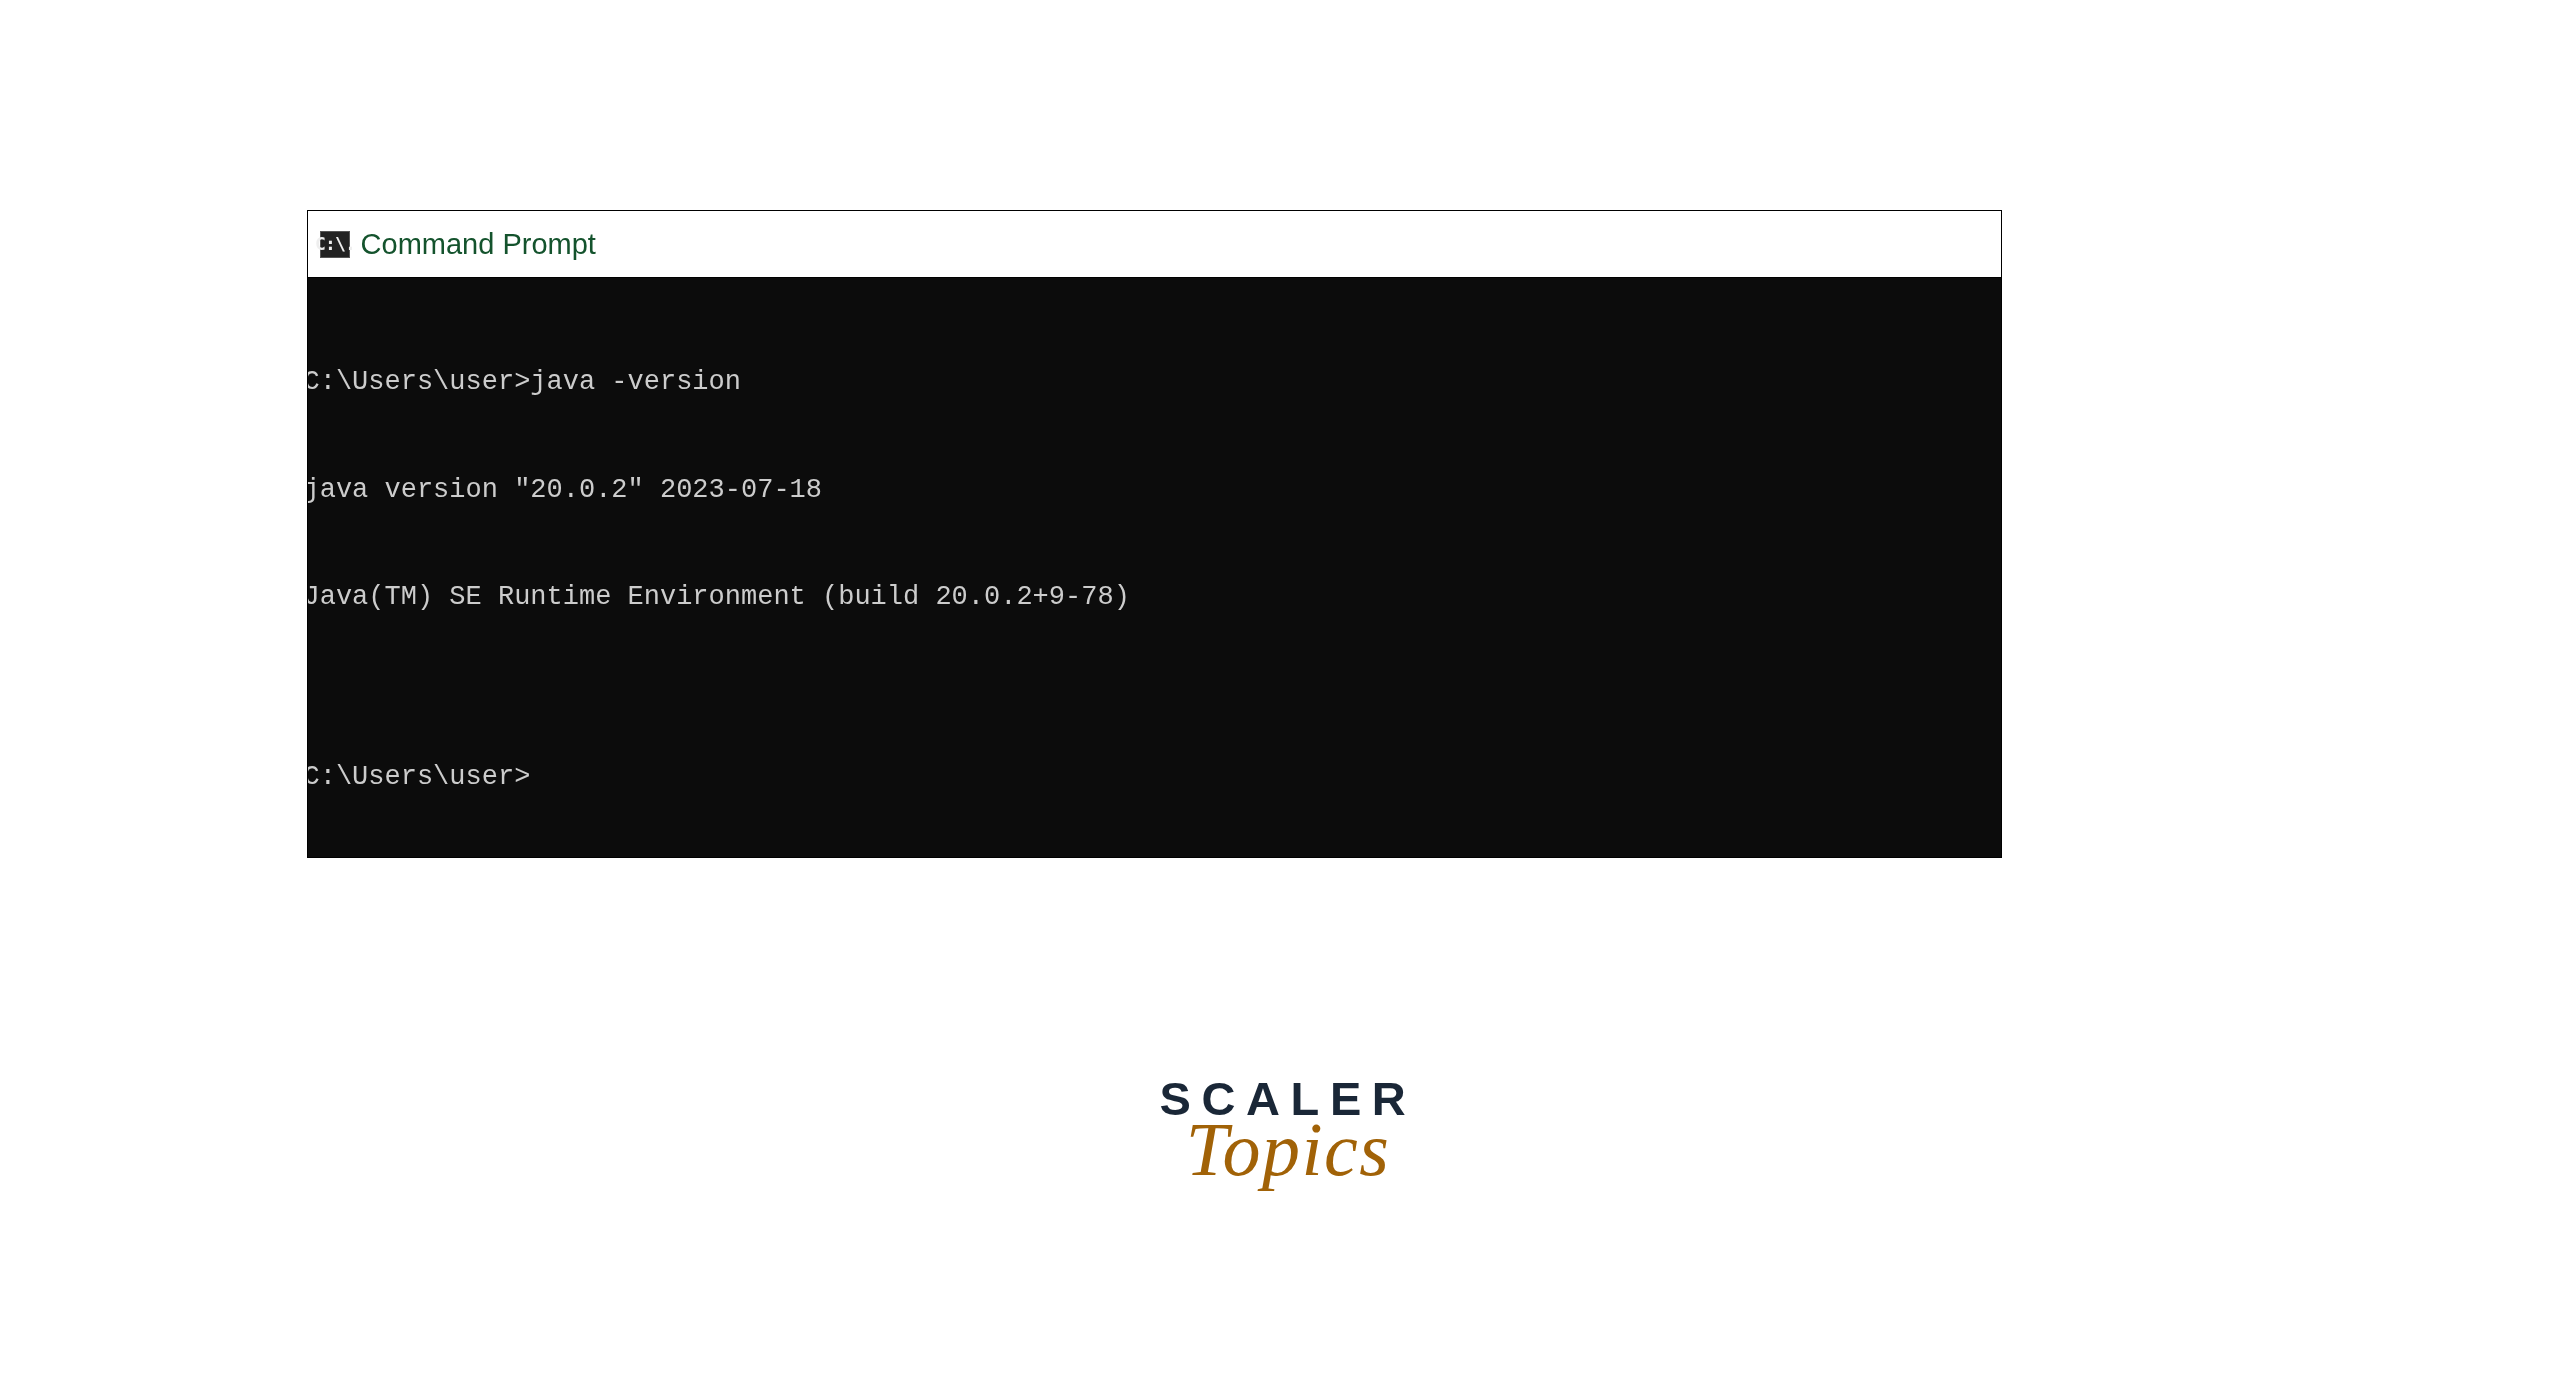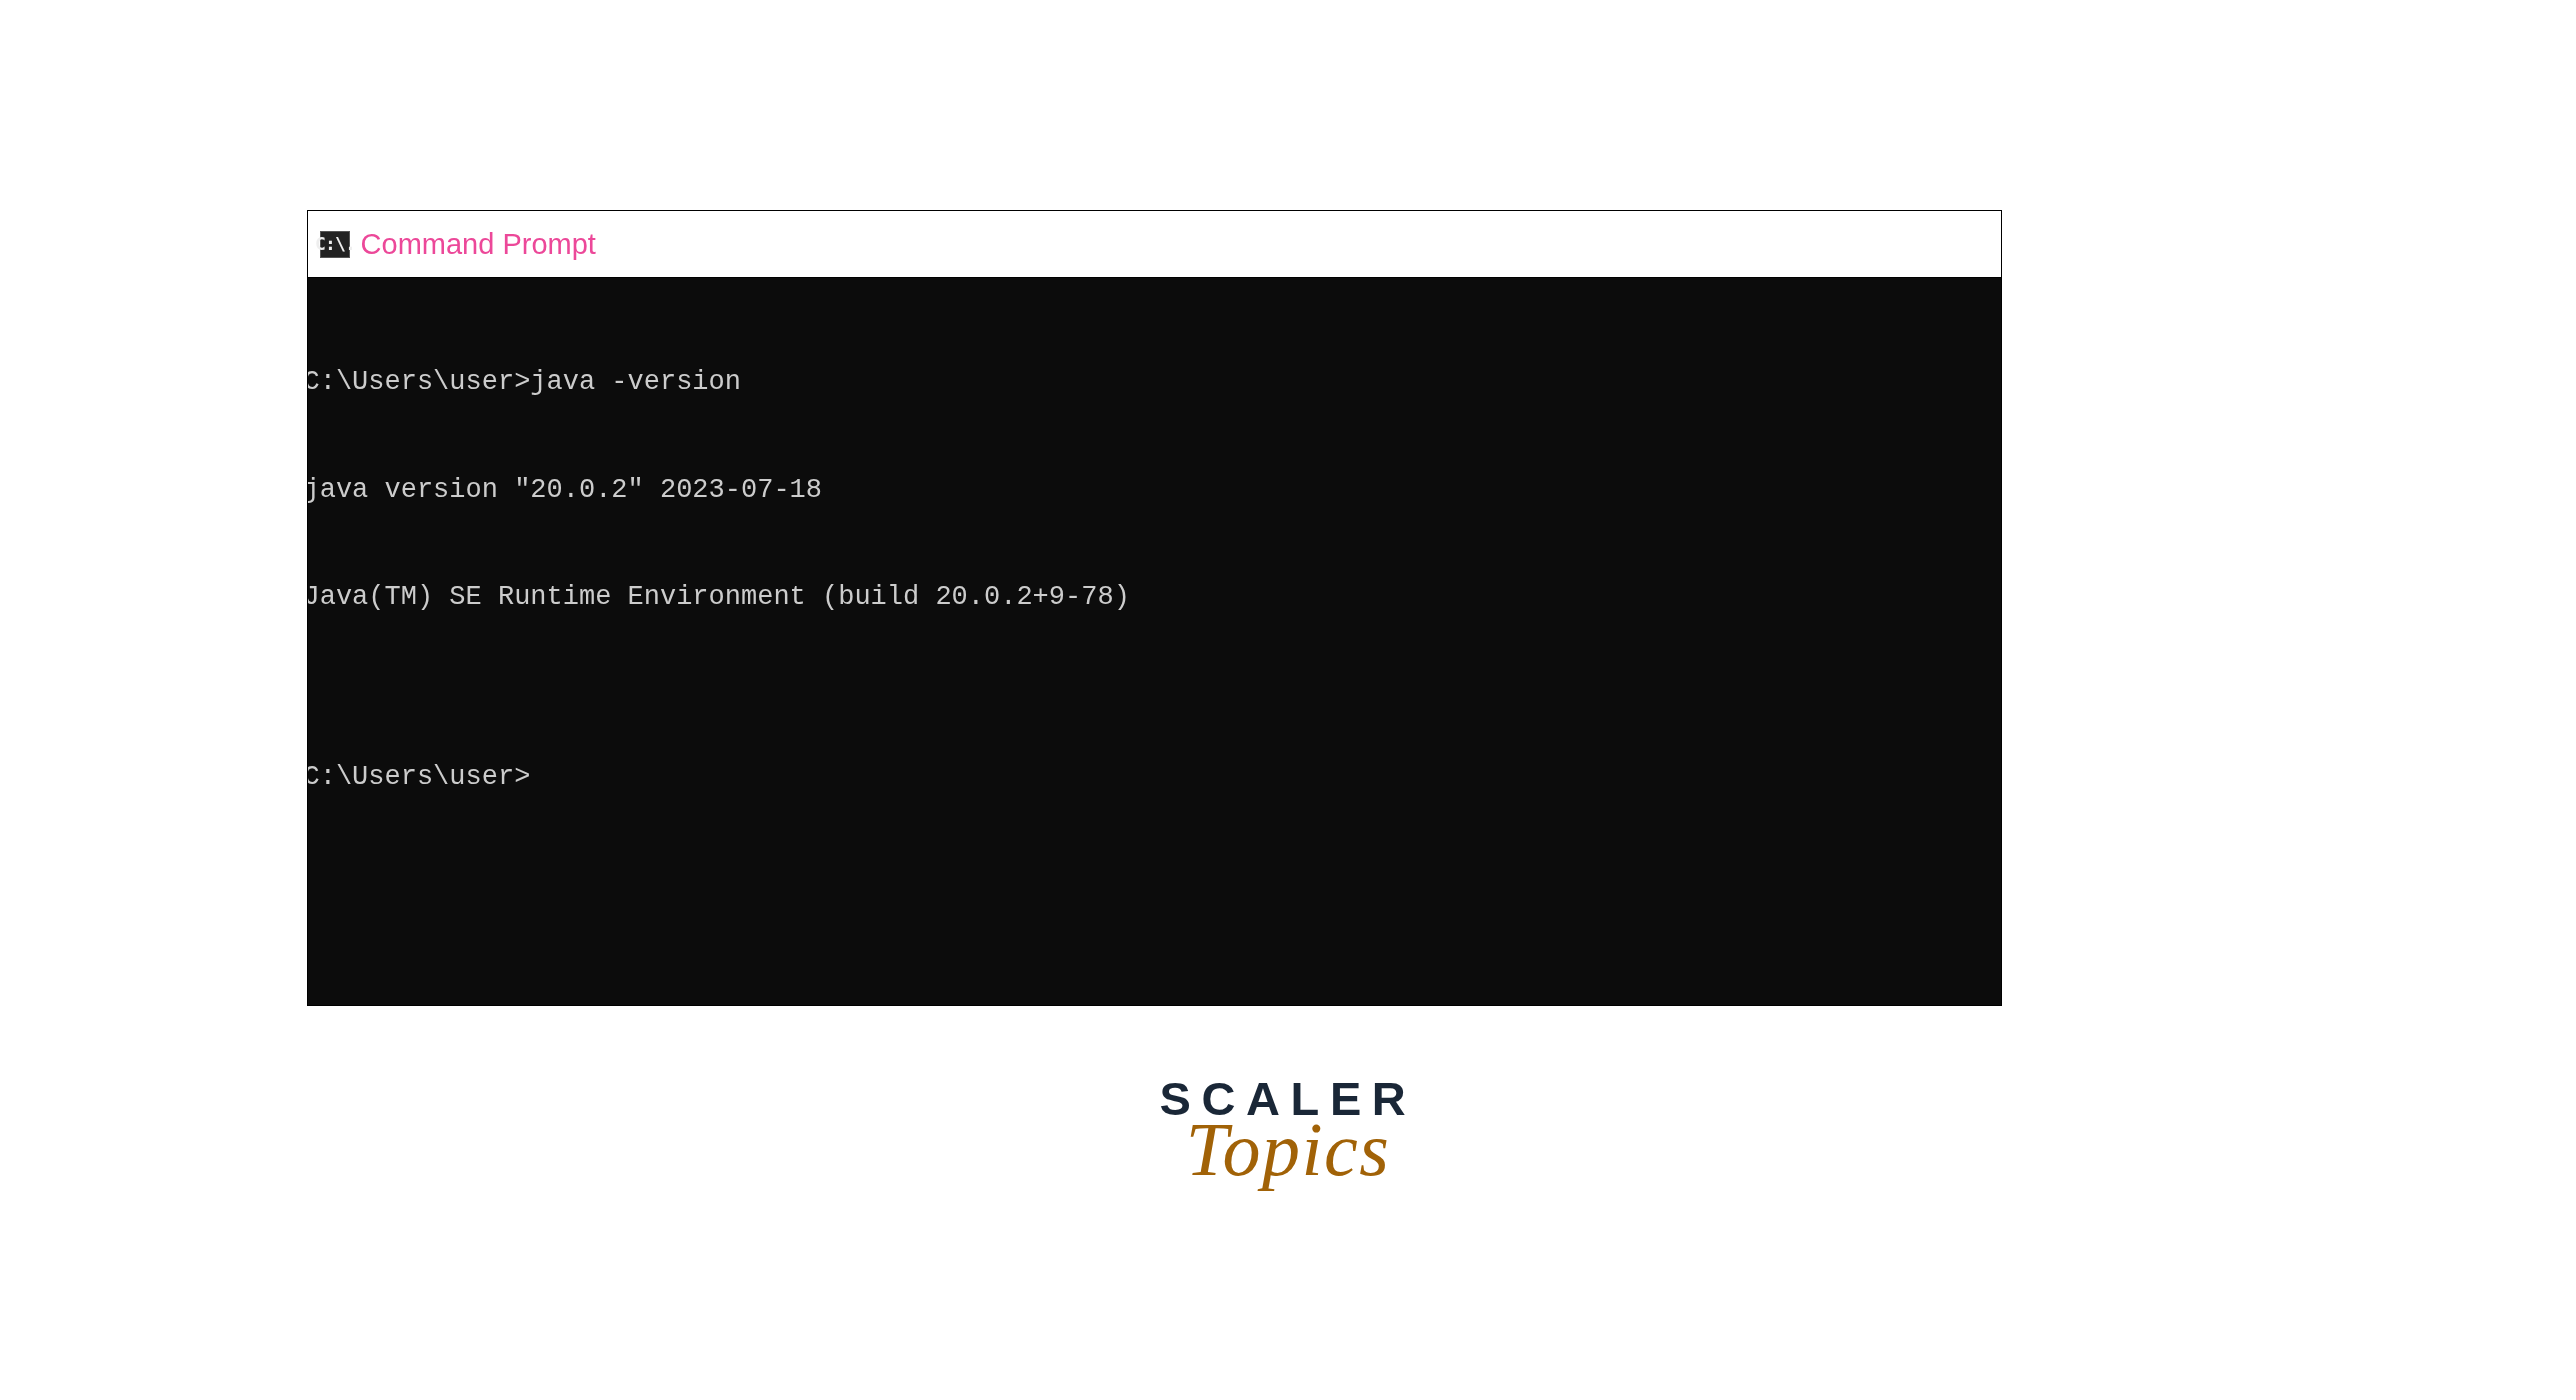--- a/index.html
+++ b/index.html
@@ -38,31 +38,31 @@
     justify-content: center;
     color: #eee;
     font-family: "Consolas", monospace;
     font-size: 18px;
     font-weight: 700;
     letter-spacing: -0.8px;
     line-height: 1;
   }
   .title-text {
     font-size: 29px;
-    color: #ec4899;
+    color: #14532d;
     font-weight: 400;
   }
   .terminal-body {
     background: #0c0c0c;
     color: #cccccc;
     font-family: "Consolas", "Courier New", monospace;
     font-size: 27px;
     line-height: 1.33;
     padding: 15px 0 15px 0;
-    height: 727px;
+    height: 579px;
     overflow: hidden;
     white-space: pre;
   }
   .terminal-line { display: block; margin-left: -4.5px; }
   .branding {
     position: absolute;
     left: 50%;
     top: 1075px;
     transform: translateX(-50%);
     text-align: center;

